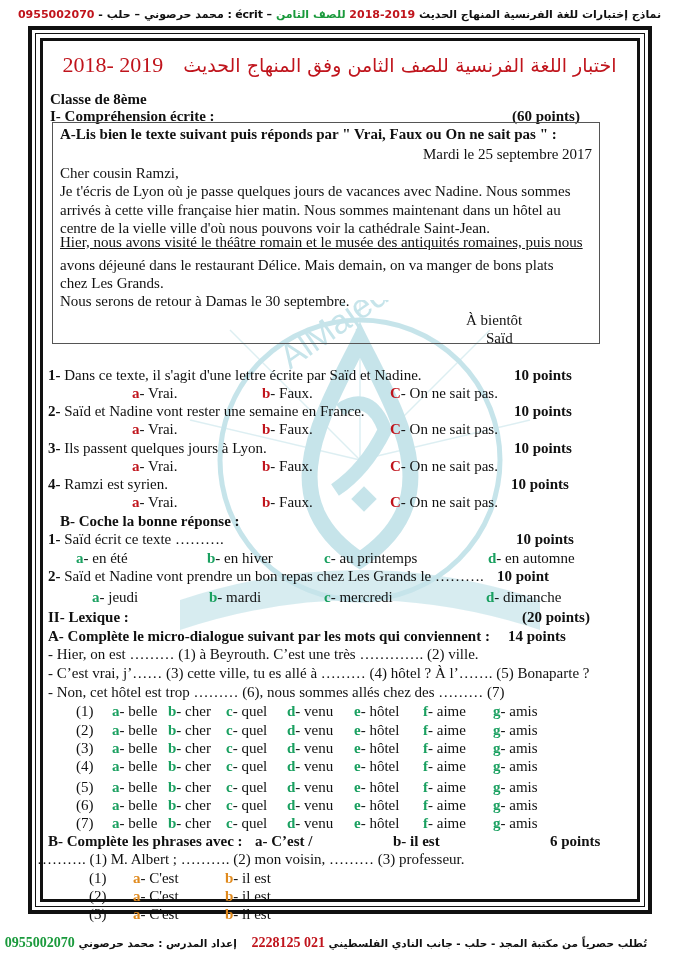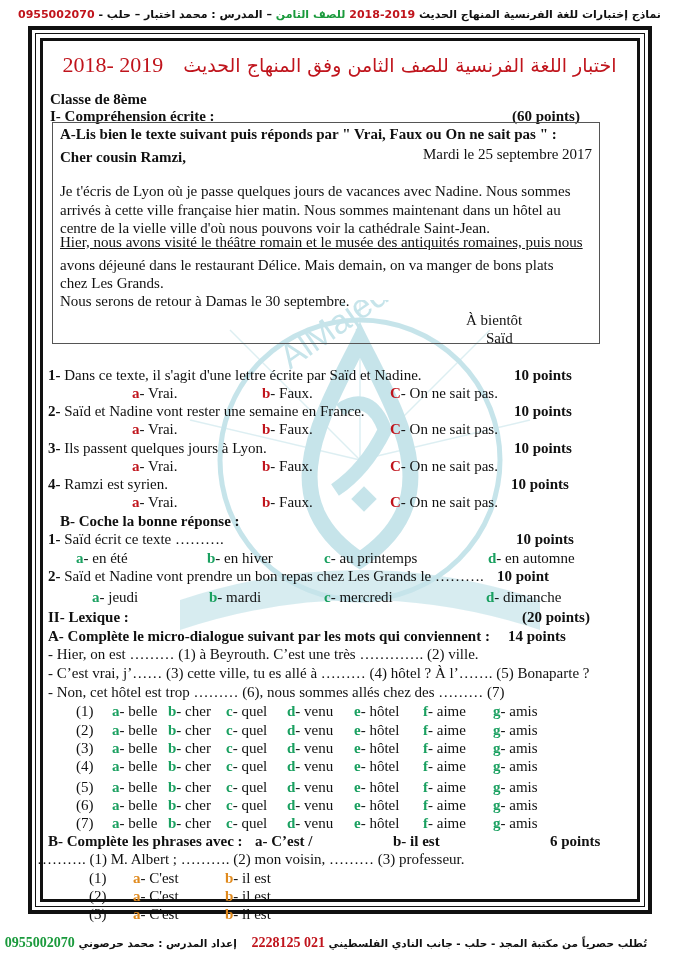--- a/index.html
+++ b/index.html
@@ -23,21 +23,21 @@
   .footer .num-red { color:#c0141c; font-family:"Liberation Serif", serif; font-size:14px; }
   .footer .num-green { color:#1a9a3c; font-family:"Liberation Serif", serif; font-size:14px; }
 </style>
 </head>
 <body>
 
 <div class="top-header">
   <span>نماذج إختبارات للغة الفرنسية المنهاج الحديث</span>
   <span class="red">2019-2018</span>
   <span class="green">للصف الثامن</span>
-  <span>– المدرس : محمد اختبار – حلب -</span>
+  <span>– écrit : محمد حرصوني – حلب -</span>
   <span class="red">0955002070</span>
 </div>
 
 <div class="frame-outer">
   <div class="frame-mid">
       <div class="frame-inner"></div>
     </div>
 </div>
 
 <svg class="watermark" viewBox="0 0 380 350">
@@ -64,21 +64,21 @@
 <div class="line b" style="left:50px; top:90px;">
   <span>Classe de 8</span><span style="font-size:15px;">ème</span>
 </div>
 
 <div class="line b" style="left:50px; top:107px;">I- Compréhension écrite :</div>
 <div class="line b" style="left:512px; top:107px;">(60 points)</div>
 
 <div class="passage"></div>
 <div class="line b" style="left:60px; top:125px;">A-Lis bien le texte suivant puis réponds par " Vrai, Faux ou On ne sait pas " :</div>
 <div class="line" style="left:423px; top:145px;text-align:right;">Mardi le 25 septembre 2017</div>
-<div class="line" style="left:60px; top:148px;font-weight:bold;">Cher cousin Ramzi,</div>
+<div class="line" style="left:60px; top:164px;">Cher cousin Ramzi,</div>
 <div class="line" style="left:60px; top:182px;">Je t'écris de Lyon où je passe quelques jours de vacances avec Nadine. Nous sommes</div>
 <div class="line" style="left:60px; top:201px;">arrivés à cette ville française hier matin. Nous sommes maintenant dans un hôtel au</div>
 <div class="line" style="left:60px; top:219px;">centre de la vielle ville d'où nous pouvons voir la cathédrale Saint-Jean.</div>
 <div class="line" style="left:60px; top:233px;text-decoration:underline;">Hier, nous avons visité le théâtre romain et le musée des antiquités romaines, puis nous</div>
 <div class="line" style="left:60px; top:256px;">avons déjeuné dans le restaurant Délice. Mais demain, on va manger de bons plats</div>
 <div class="line" style="left:60px; top:274px;">chez Les Grands.</div>
 <div class="line" style="left:60px; top:292px;">Nous serons de retour à Damas le 30 septembre.</div>
 <div class="line" style="left:466px; top:311px;">À bientôt</div>
 <div class="line" style="left:486px; top:329px;">Saïd</div>
 

